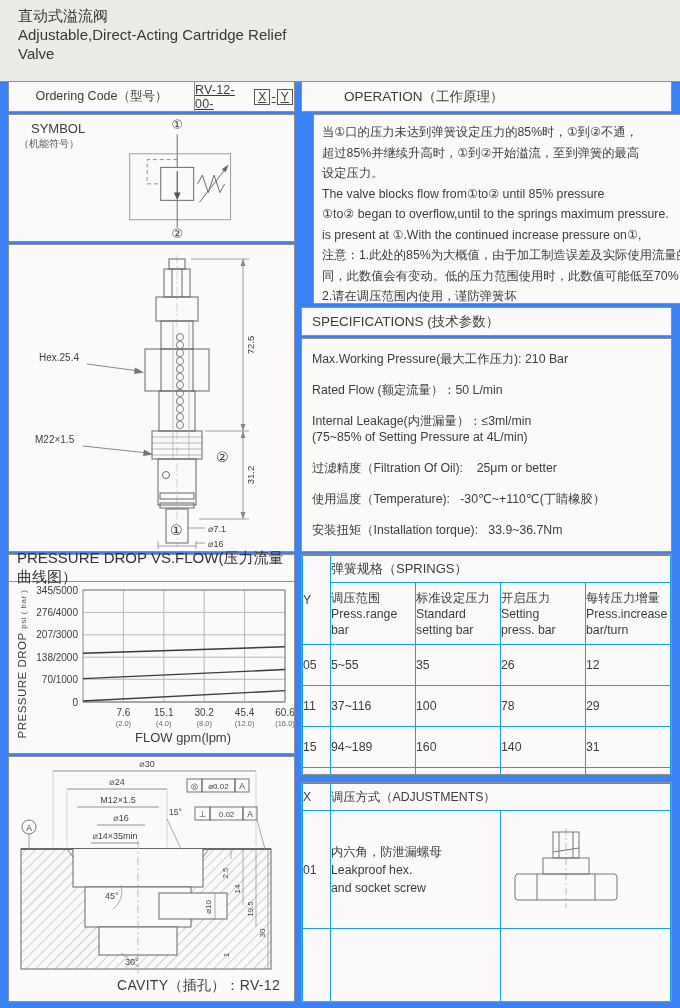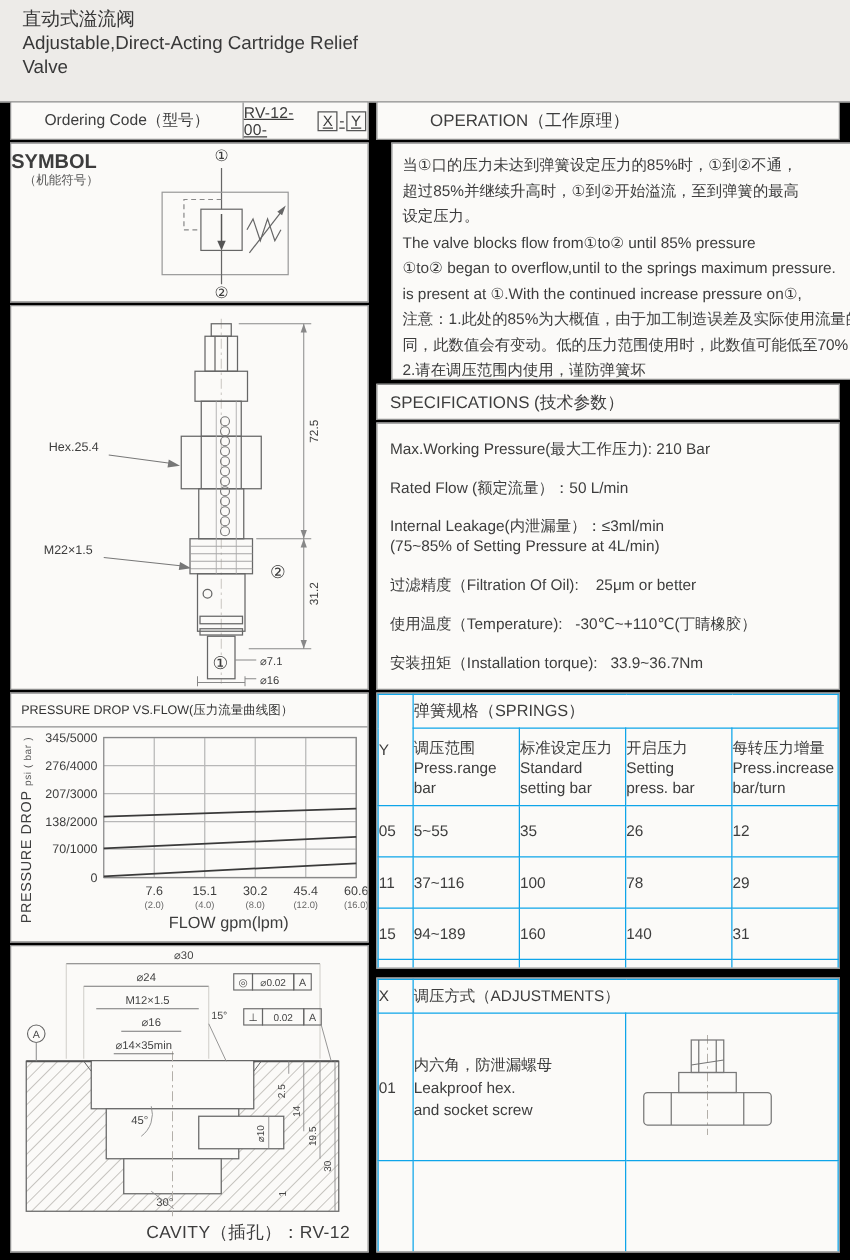--- a/index.html
+++ b/index.html
@@ -3,36 +3,36 @@
 <meta charset="utf-8">
 <style>
   html,body{margin:0;padding:0;}
   body{
     width:680px;height:1008px;background:#eeeceա9;
     font-family:"Liberation Sans","DejaVu Sans",sans-serif;
     color:#3d3d3d;-webkit-font-smoothing:antialiased;
   }
   
   body{background:#edebe8;}
-  .page{position:relative;width:680px;height:1008px;background:#000000;overflow:hidden;}
+  .page{position:relative;width:680px;height:1008px;background:#3b82f6;overflow:hidden;}
   .box{position:absolute;background:#fbfaf8;border:1px solid #8f8f8f;box-sizing:border-box;}
   .title-block{left:8px;top:4px;width:664px;height:75px;border:none;border-bottom:1px solid #8f8f8f;background:#edebe8;padding:6px 0 0 18px;}
   .title-block .t{font-size:15px;line-height:19px;color:#383838;}
   
   .ordering-row{left:8px;top:81px;width:287px;height:31px;display:flex;}
   .ordering-row .cell1{width:185px;border-right:1px solid #8f8f8f;display:flex;align-items:center;justify-content:center;font-size:12.5px;}
   .ordering-row .cell2{flex:1;display:flex;align-items:center;justify-content:center;font-size:12.5px;letter-spacing:.2px;text-decoration:underline;}
   .code-box{display:inline-block;border:1px solid #555;padding:0 3px;margin:0 1px;font-size:12px;line-height:14px;}
   .symbol-box{left:8px;top:114px;width:287px;height:128px;}
-  .symbol-label{position:absolute;left:0;top:6px;font-size:16px;font-weight:bold;}
+  .symbol-label{position:absolute;left:22px;top:6px;font-size:13px;}
   .symbol-sub{position:absolute;left:10px;top:22px;font-size:10px;color:#555;}
   .symbol-svg{position:absolute;left:95px;top:0px;}
   .section-box{left:8px;top:244px;width:287px;height:308px;}
   .chart-box{left:8px;top:554px;width:287px;height:200px;}
-  .chart-title{height:26px;border-bottom:1px solid #8f8f8f;display:flex;align-items:center;padding-left:8px;font-size:10px;color:#333;}
+  .chart-title{height:26px;border-bottom:1px solid #8f8f8f;display:flex;align-items:center;padding-left:8px;font-size:15px;color:#333;}
   .chart-area{position:relative;height:172px;}
   .ylab{position:absolute;left:-62px;top:76px;width:150px;transform:rotate(-90deg);transform-origin:center;text-align:center;font-size:11.5px;letter-spacing:.5px;color:#3d3d3d;white-space:nowrap;}
   .ylab .unit{font-size:8px;color:#555;}
   .xlab{position:absolute;left:74px;top:148px;width:200px;text-align:center;font-size:13px;}
   .cavity-box{left:8px;top:756px;width:287px;height:246px;}
   .cavity-caption{position:absolute;right:14px;bottom:6px;font-size:14px;letter-spacing:.3px;}
   
   .op-header{left:301px;top:81px;width:371px;height:31px;display:flex;align-items:center;padding-left:42px;font-size:13.5px;}
   .op-text{left:313px;top:114px;width:371px;height:190px;padding:7px 6px 0 8px;}
   .op-text .ln{font-size:12.3px;line-height:20.5px;white-space:nowrap;}

